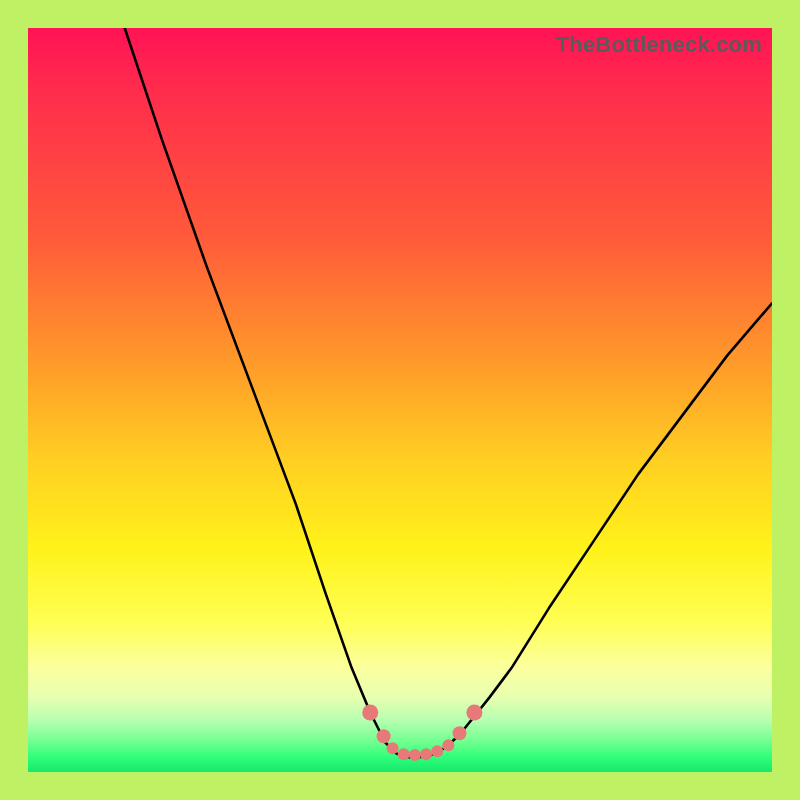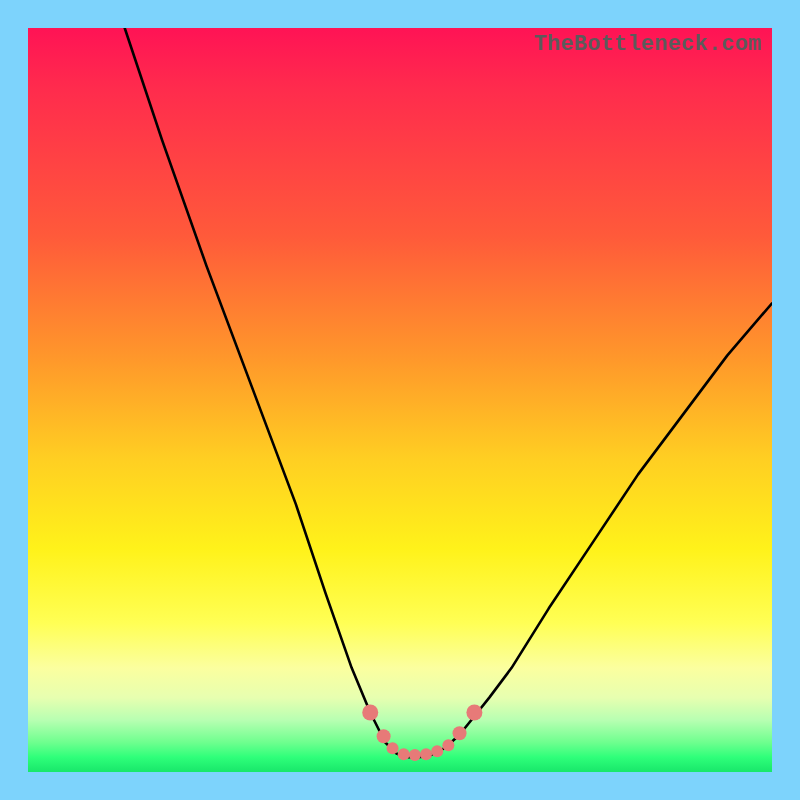--- a/index.html
+++ b/index.html
@@ -8,22 +8,21 @@
     width: 800px;
     height: 800px;
     background: #000;
     overflow: hidden;
     font-family: Arial, Helvetica, sans-serif;
   }
   .frame {
     position: relative;
     width: 800px;
     height: 800px;
-    background: #7dd3fc;
-    font-family: Liberation Mono, monospace;
+    background: #bef264;
   }
   .plot-area {
     position: absolute;
     left: 28px;
     top: 28px;
     width: 744px;
     height: 744px;
     overflow: hidden;
   }
   .gradient {

